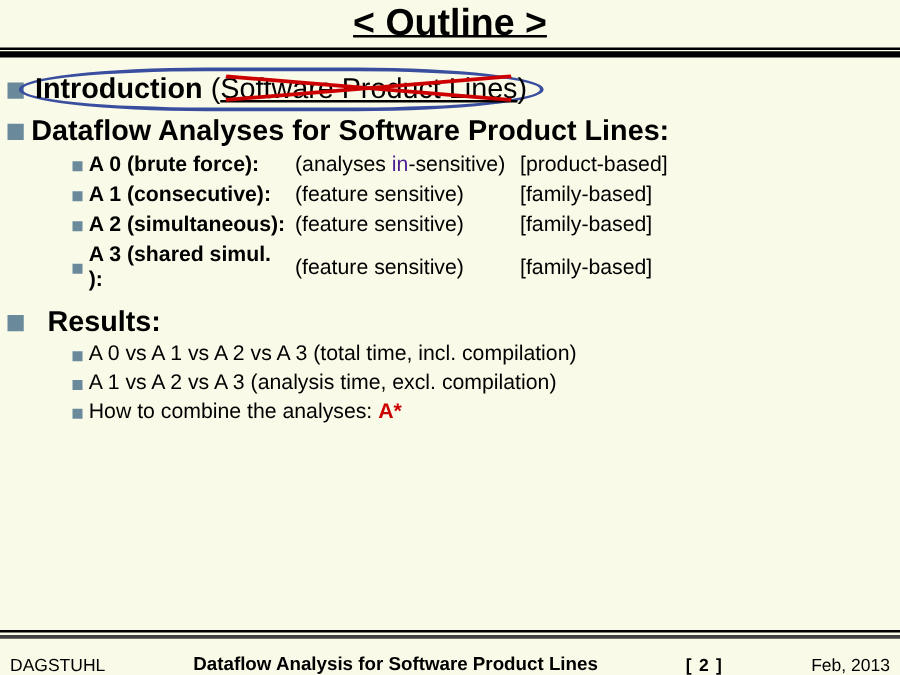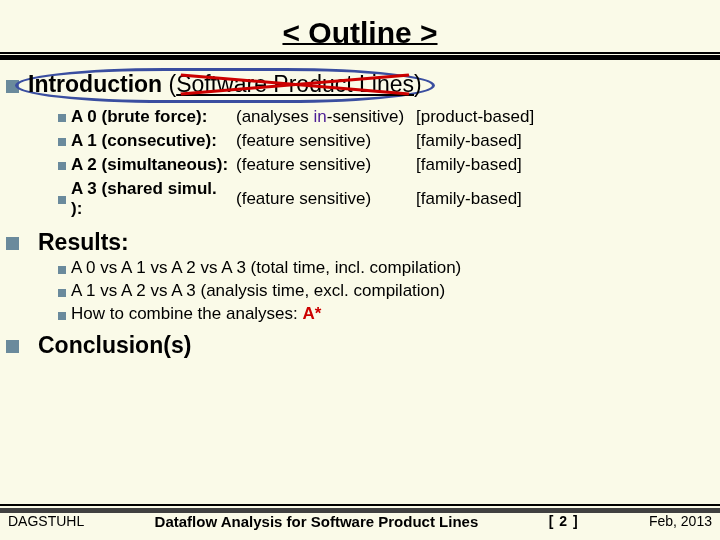--- a/index.html
+++ b/index.html
@@ -9,21 +9,21 @@
     background: #fafae8;
     font-family: Arial, Helvetica, sans-serif;
     color: #000;
     position: relative;
     overflow: hidden;
   }
   .title {
     text-align: center;
     font-size: 30px;
     font-weight: bold;
-    padding-top: 16px;
+    padding-top: 2px;
     text-decoration: underline;
     text-decoration-thickness: 2px;
     text-underline-offset: 0px;
   }
   .hr-thin { height: 2px; background: #000; margin-top: 2px; }
   .hr-thick { height: 5px; background: #000; margin-top: 1px; }
   .content {
     padding: 8px 8px 0 6px;
   }
   .l1 {
@@ -88,23 +88,23 @@
   }
   .c1 { width: 160px; font-weight: bold; }
   .c2 { width: 175px; }
   .c3 { width: 150px; }
   .red { color: #4c1d95; }
   .astar { color: #c00; font-weight: bold; }
   .footer {
     position: absolute;
     left: 0; right: 0; bottom: 0;
     height: 32px;
-    border-top: 5px solid #404040;
+    border-top: 3px solid #404040;
     display: flex;
-    align-items: flex-start;
+    align-items: flex-end;
     justify-content: space-between;
     padding: 0 8px;
     font-size: 14px;
   }
   .footer .mid { font-weight: bold; font-size: 15px; }
   .footer .pg { font-weight: bold; letter-spacing: 1px; }
   .hr-above-footer {
     position: absolute;
     left: 0; right: 0;
     bottom: 34px;
@@ -128,20 +128,24 @@
       <span>Introduction</span>
       <span class="paren">
         <span>(</span><span class="struck"><span>Software Product Lines</span><svg class="strike-svg" viewBox="0 0 100 20" preserveAspectRatio="none">
               <line x1="2" y1="3" x2="98" y2="17" stroke="#c00" stroke-width="2.2"></line>
               <line x1="2" y1="17" x2="98" y2="3" stroke="#c00" stroke-width="2.2"></line>
             </svg></span><span>)</span>
       </span>
     </span>
   </div>
 
+  <div class="l1">
+    <span class="bullet"></span>
+    <span>Dataflow Analyses for Software Product Lines:</span>
+  </div>
 
   <div class="table">
     <div class="trow">
       <span class="bullet-sm"></span>
       <span class="c1">A 0 (brute force):</span>
       <span class="c2"><span>(analyses </span><span class="red">in</span><span>-sensitive)</span></span>
       <span class="c3">[product-based]</span>
     </div>
     <div class="trow">
       <span class="bullet-sm"></span>
@@ -173,24 +177,20 @@
   </div>
   <div class="l2">
     <span class="bullet-sm"></span>
     <span>A 1 vs A 2 vs A 3 (analysis time, excl. compilation)</span>
   </div>
   <div class="l2">
     <span class="bullet-sm"></span>
     <span><span>How to combine the analyses: </span><span class="astar">A*</span></span>
   </div>
 
-  <div class="l1 section-gap">
-    <span class="bullet"></span>
-    <span>Conclusion(s)</span>
-  </div>
 
 </div>
 
 <div class="hr-above-footer"></div>
 <div class="footer">
   <span>DAGSTUHL</span>
   <span class="mid">Dataflow Analysis for Software Product Lines</span>
   <span class="pg">[ 2 ]</span>
   <span>Feb, 2013</span>
 </div>

